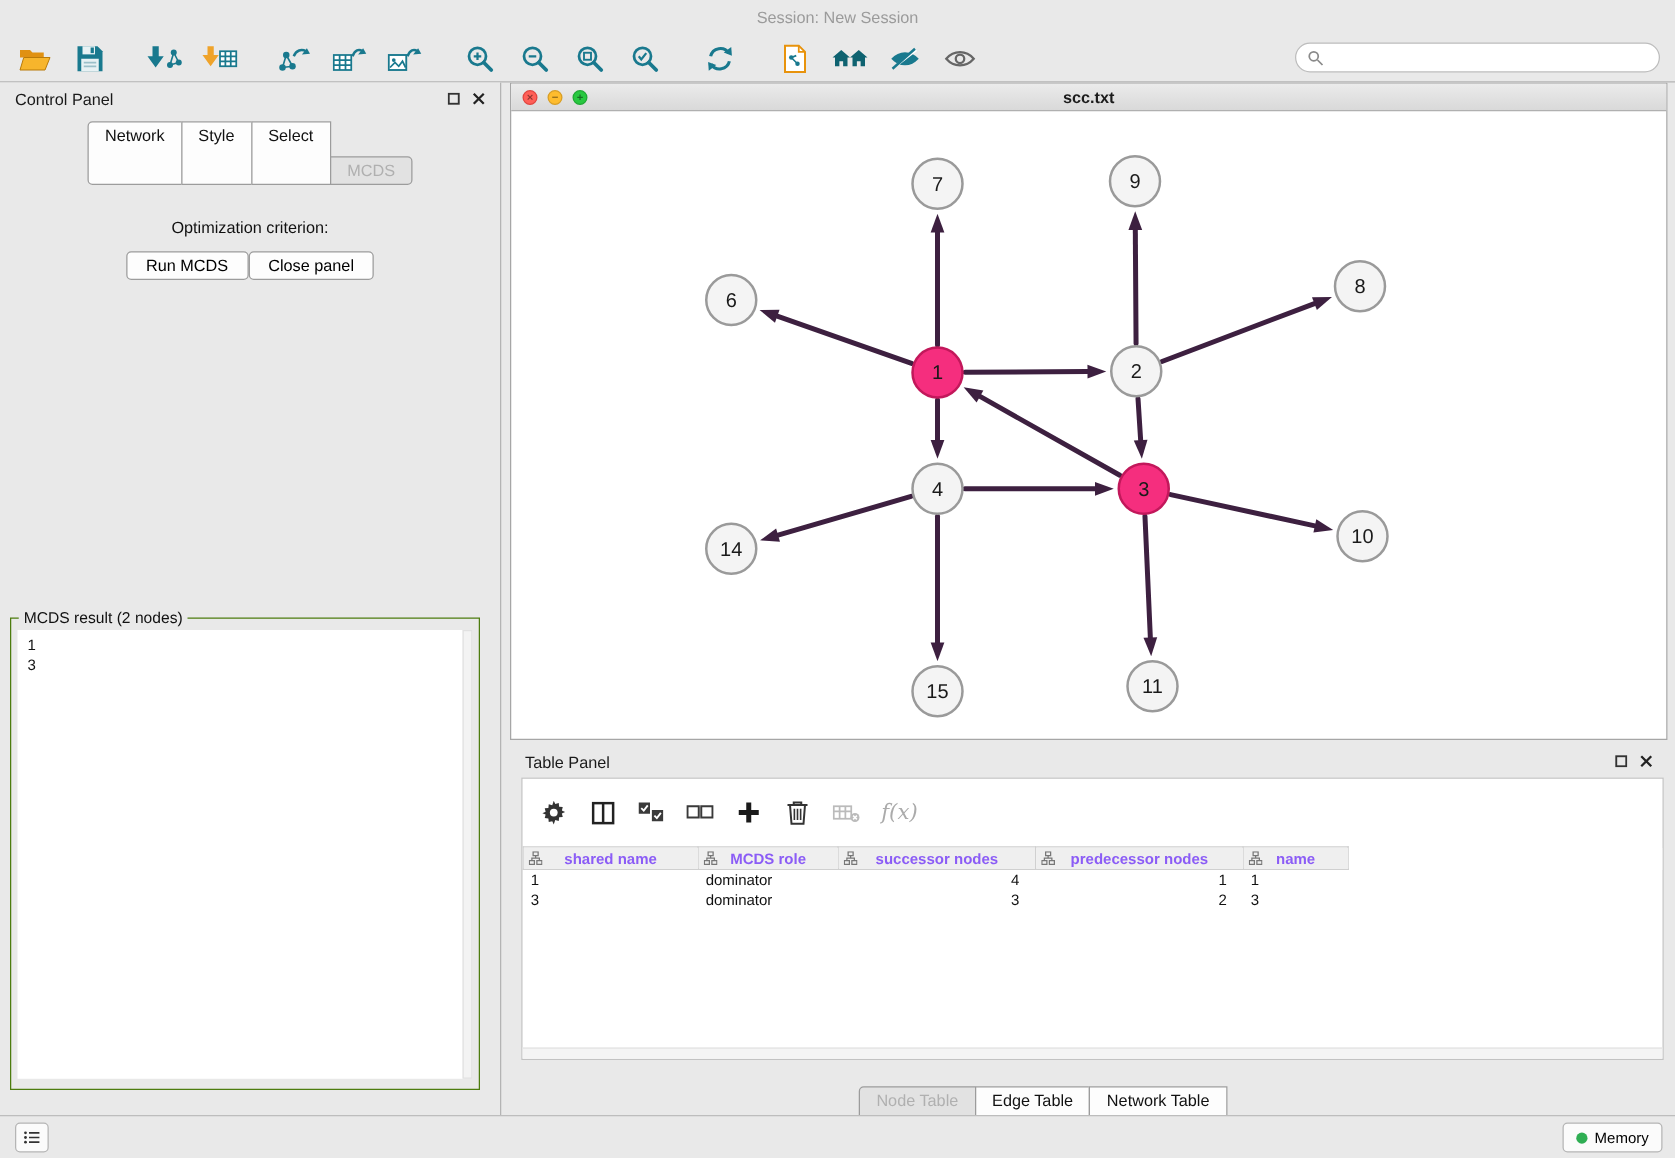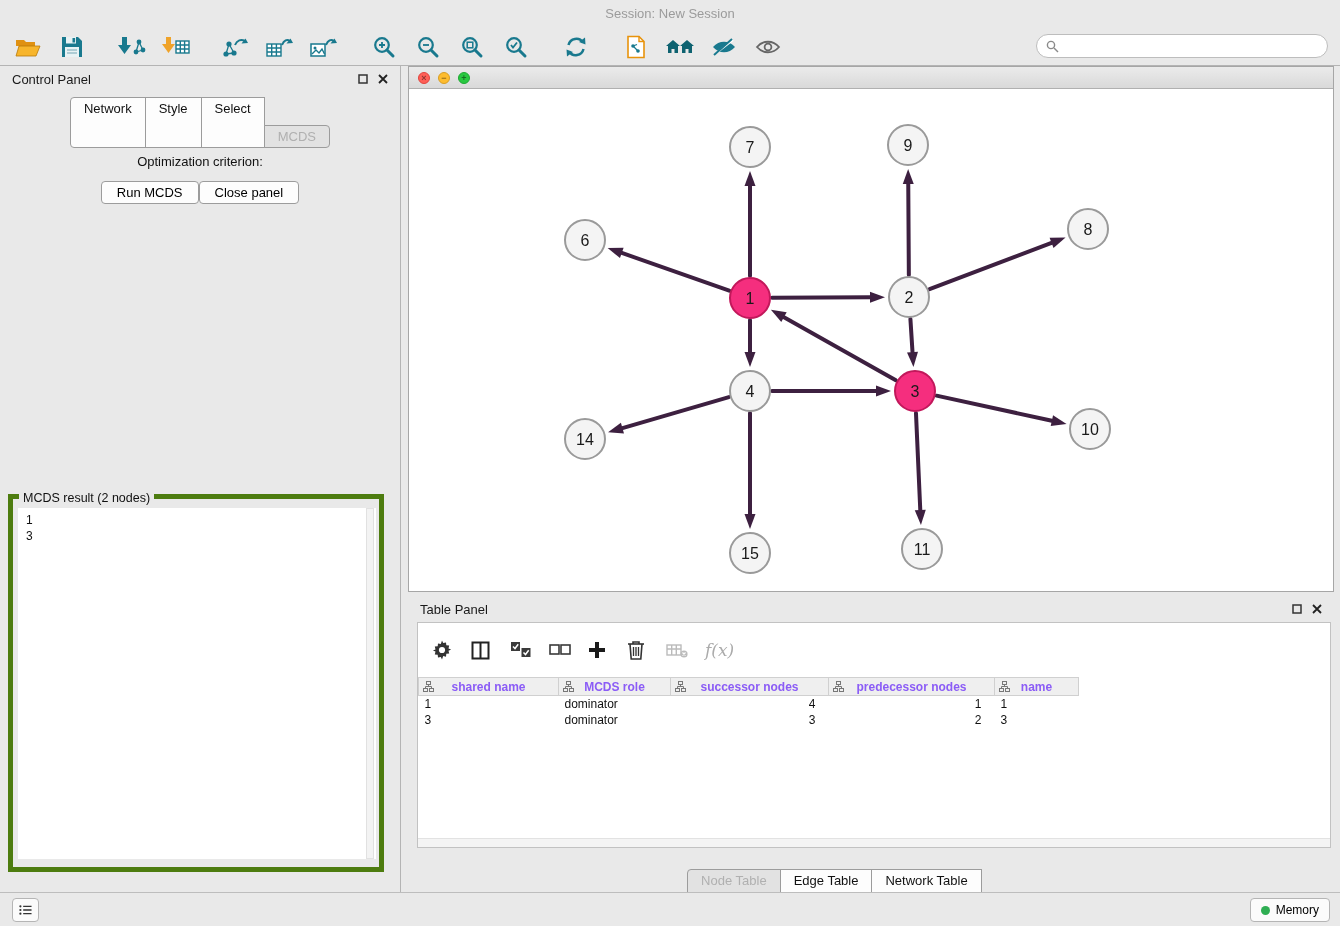--- a/index.html
+++ b/index.html
@@ -38,32 +38,32 @@
   }
   .panel-header { height:26px; display:flex; align-items:center; padding:0 12px; font-size:13px; color:#1a1a1a; }
   .panel-header .ph-icons { margin-left:auto; display:flex; gap:10px; align-items:center; }
   .ph-ic { background:none; border:none; padding:0; display:flex; cursor:default; }
   .tabrow { display:flex; justify-content:center; margin-top:5px; }
   .tab { border:1px solid #9c9c9c; background:#fdfdfd; padding:3px 13px; font-size:13px;
     margin-left:-1px; color:#111; cursor:default; white-space:nowrap; }
   .tab:first-child { border-radius:4px 0 0 4px; margin-left:0; }
   .tab:last-child { border-radius:0 4px 4px 0;margin-top:28px; }
   .tab.active { background:#e2e2e2; color:#b0b0b0; }
-  .opt-label { text-align:center; margin-top:6px; font-size:13px; color:#111; }
+  .opt-label { text-align:center; margin-top:26px; font-size:13px; color:#111; }
   .dropdown {
     margin:11px auto 0; width:308px; height:22px; background:#fff;
     border:1px solid #ababab; border-radius:4px; display:flex; align-items:center;
     font-size:13px; padding:0 6px 0 9px; color:#111;
   }
   .dropdown .dd-stepper { margin-left:auto; display:flex; }
   .btn-row { display:flex; justify-content:center; margin-top:12px; }
   .cp-btn { background:#fdfdfd; border:1px solid #9c9c9c; border-radius:4px;
     font-size:13px; padding:3px 15px; font-family:"Liberation Sans",sans-serif; cursor:default; }
   .result-box { position:absolute; left:8px; top:428px; width:376px; height:378px;
-    border:5px solid #4d7c0f; }
+    border:1px solid #4d7c0f; }
   .result-legend { position:absolute; top:-8px; left:6px; background:#e9e9e9;
     padding:0 4px; font-size:12.5px; color:#111; }
   .result-white { position:absolute; left:5px; top:9px; width:358px; bottom:8px;
     background:#fff; font-size:12px; line-height:16px; padding:4px 0 0 8px; color:#111; }
   .result-scroll { position:absolute; right:5px; top:9px; bottom:8px; width:8px;
     background:#f3f3f3; border:1px solid #e1e1e1; }
   
   .network-window {
     position:absolute; left:408px; top:66px; width:926px; height:526px;
     background:#fff; border:1px solid #a6a6a6;
@@ -78,21 +78,21 @@
   .tl.red { background:#ff5f57; border:0.5px solid #e0443e; }
   .tl.yellow { background:#febc2e; border:0.5px solid #d89e24; }
   .tl.green { background:#28c840; border:0.5px solid #1ea833; }
   #network-canvas { display:block; }
   
   .table-panel { position:absolute; left:408px; top:596px; width:926px; height:296px; }
   .table-white { position:absolute; left:9px; top:26px; width:914px; height:226px;
     background:#fff; border:1px solid #c2c2c2; overflow:hidden; }
   .table-toolbar { height:54px; display:flex; align-items:center; padding-left:14px; gap:17px; }
   .t2btn { min-width:22px; background:none; border:none; padding:0;
-    display:flex; align-items:center; cursor:default; }
+    display:flex; justify-content:center; align-items:center; cursor:default; }
   .fx { font-family:"DejaVu Serif", serif; font-style:italic; font-size:17px; color:#ababab; }
   table.node-table { border-collapse:collapse; width:100%; table-layout:fixed; font-size:12px; }
   .node-table th { background:#efefef; border:1px solid #d0d0d0; font-weight:bold;
     height:18px; padding:0; position:relative; font-size:12px; color:#8b5cf6; cursor:default; }
   .node-table th .hdr-icon { position:absolute; left:4px; top:3px; }
   .node-table th.filler { border:none; background:#fff; }
   .node-table td { height:16px; padding:0 13px 0 6px; color:#111; white-space:nowrap; }
   .hscroll { position:absolute; left:0; right:0; bottom:0; height:9px; background:#f4f4f4;
     border-top:1px solid #e2e2e2; }
   .table-tabs { position:absolute; left:0; top:268px; width:100%;
@@ -289,20 +289,21 @@
     <div class="result-white" id="result-lines">
         <div>1</div>
         <div>3</div>
       </div>
     <div class="result-scroll"></div>
   </div>
 </div>
 
 <div class="network-window">
   <div class="net-titlebar">
+    <span class="net-title">scc.txt</span>
     <span class="traffic">
       <span class="tl red">×</span>
       <span class="tl yellow">−</span>
       <span class="tl green">+</span>
     </span>
   </div>
   <svg id="network-canvas" width="924" height="502" viewBox="0 0 924 502">
       <g>
         <line x1="341" y1="187" x2="341" y2="97" stroke="#3d2040" stroke-width="4" stroke-linecap="round"></line>
         <polygon points="341,82 346.5,97 335.5,97" fill="#3d2040"></polygon>

